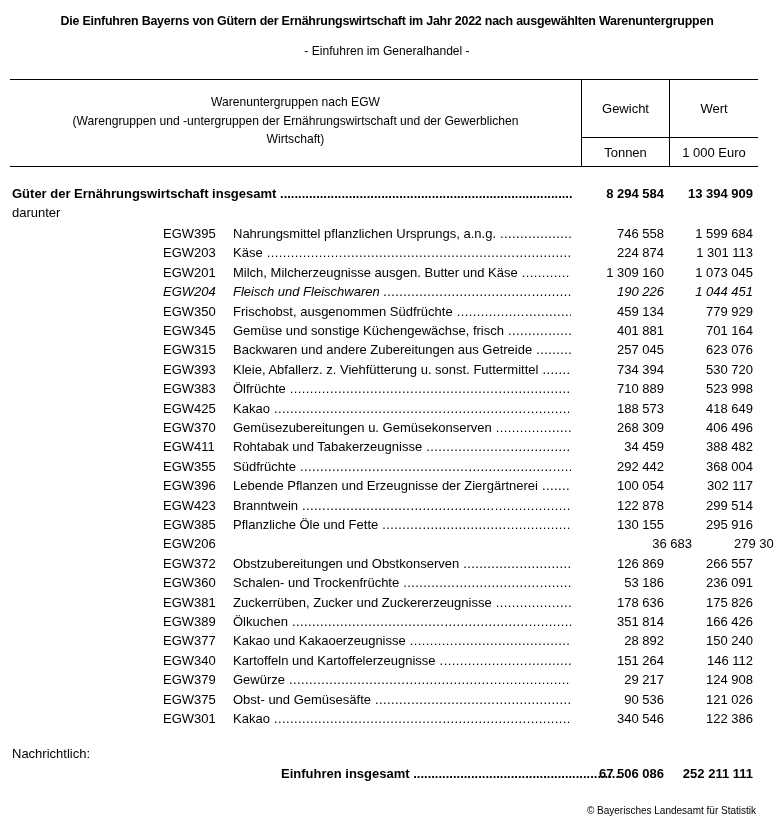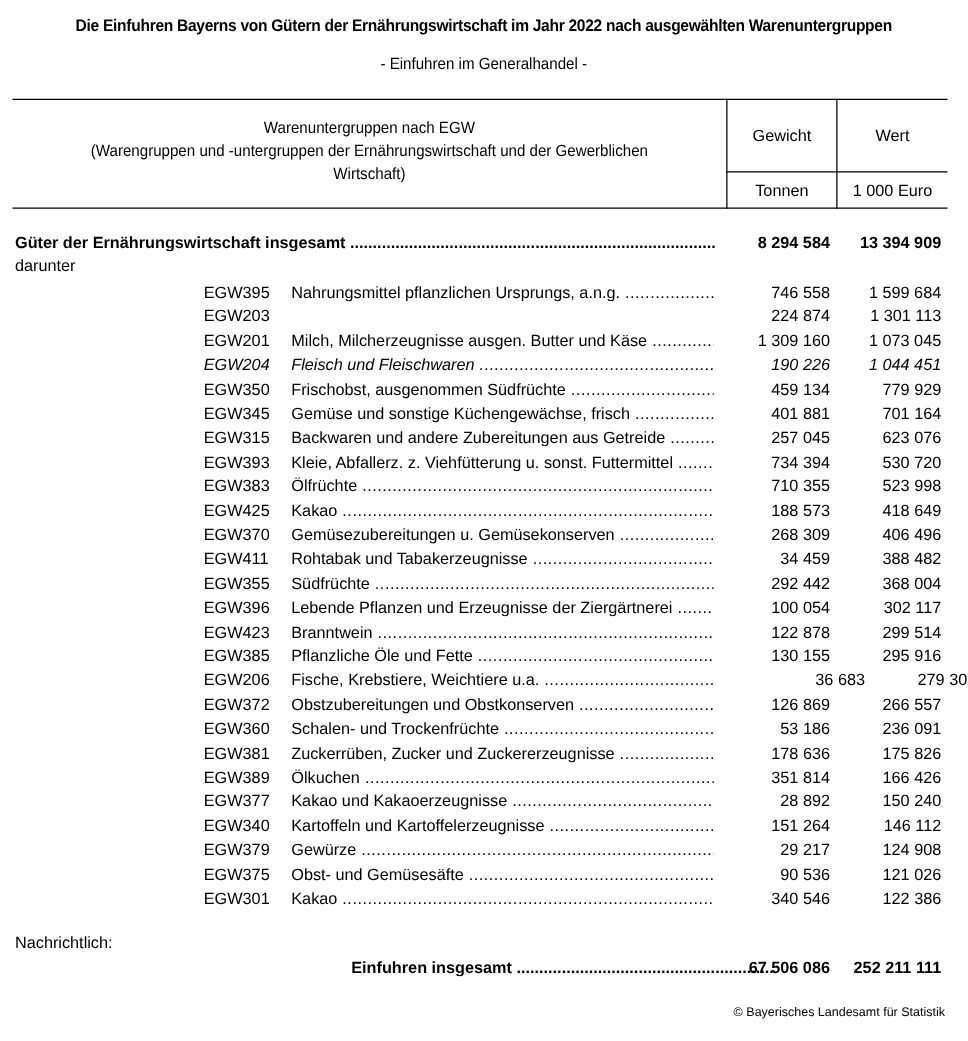--- a/index.html
+++ b/index.html
@@ -61,20 +61,21 @@
 
 <div id="rows">
     <div class="row" style="top: 226px;">
       <span class="code">EGW395</span>
       <span class="label">Nahrungsmittel pflanzlichen Ursprungs, a.n.g.</span>
       <span class="v1">746 558</span>
       <span class="v2">1 599 684</span>
     </div>
     <div class="row" style="top: 245.4px;">
       <span class="code">EGW203</span>
+      <span class="label">Käse</span>
       <span class="v1">224 874</span>
       <span class="v2">1 301 113</span>
     </div>
     <div class="row" style="top: 264.8px;">
       <span class="code">EGW201</span>
       <span class="label">Milch, Milcherzeugnisse ausgen. Butter und Käse</span>
       <span class="v1">1 309 160</span>
       <span class="v2">1 073 045</span>
     </div>
     <div class="row" style="top: 284.2px; font-style: italic;">
@@ -103,21 +104,21 @@
     </div>
     <div class="row" style="top: 361.8px;">
       <span class="code">EGW393</span>
       <span class="label">Kleie, Abfallerz. z. Viehfütterung u. sonst. Futtermittel</span>
       <span class="v1">734 394</span>
       <span class="v2">530 720</span>
     </div>
     <div class="row" style="top: 381.2px;">
       <span class="code">EGW383</span>
       <span class="label">Ölfrüchte</span>
-      <span class="v1">710 355</span>
+      <span class="v1">710 889</span>
       <span class="v2">523 998</span>
     </div>
     <div class="row" style="top: 400.6px;">
       <span class="code">EGW425</span>
       <span class="label">Kakao</span>
       <span class="v1">188 573</span>
       <span class="v2">418 649</span>
     </div>
     <div class="row" style="top: 420px;">
       <span class="code">EGW370</span>
@@ -150,21 +151,20 @@
       <span class="v2">299 514</span>
     </div>
     <div class="row" style="top: 517px;">
       <span class="code">EGW385</span>
       <span class="label">Pflanzliche Öle und Fette</span>
       <span class="v1">130 155</span>
       <span class="v2">295 916</span>
     </div>
     <div class="row" style="top: 536.4px; padding-left: 28px;">
       <span class="code">EGW206</span>
-      <span class="label">Fische, Krebstiere, Weichtiere u.a.</span>
       <span class="v1">36 683</span>
       <span class="v2">279 306</span>
     </div>
     <div class="row" style="top: 555.8px;">
       <span class="code">EGW372</span>
       <span class="label">Obstzubereitungen und Obstkonserven</span>
       <span class="v1">126 869</span>
       <span class="v2">266 557</span>
     </div>
     <div class="row" style="top: 575.2px;">

